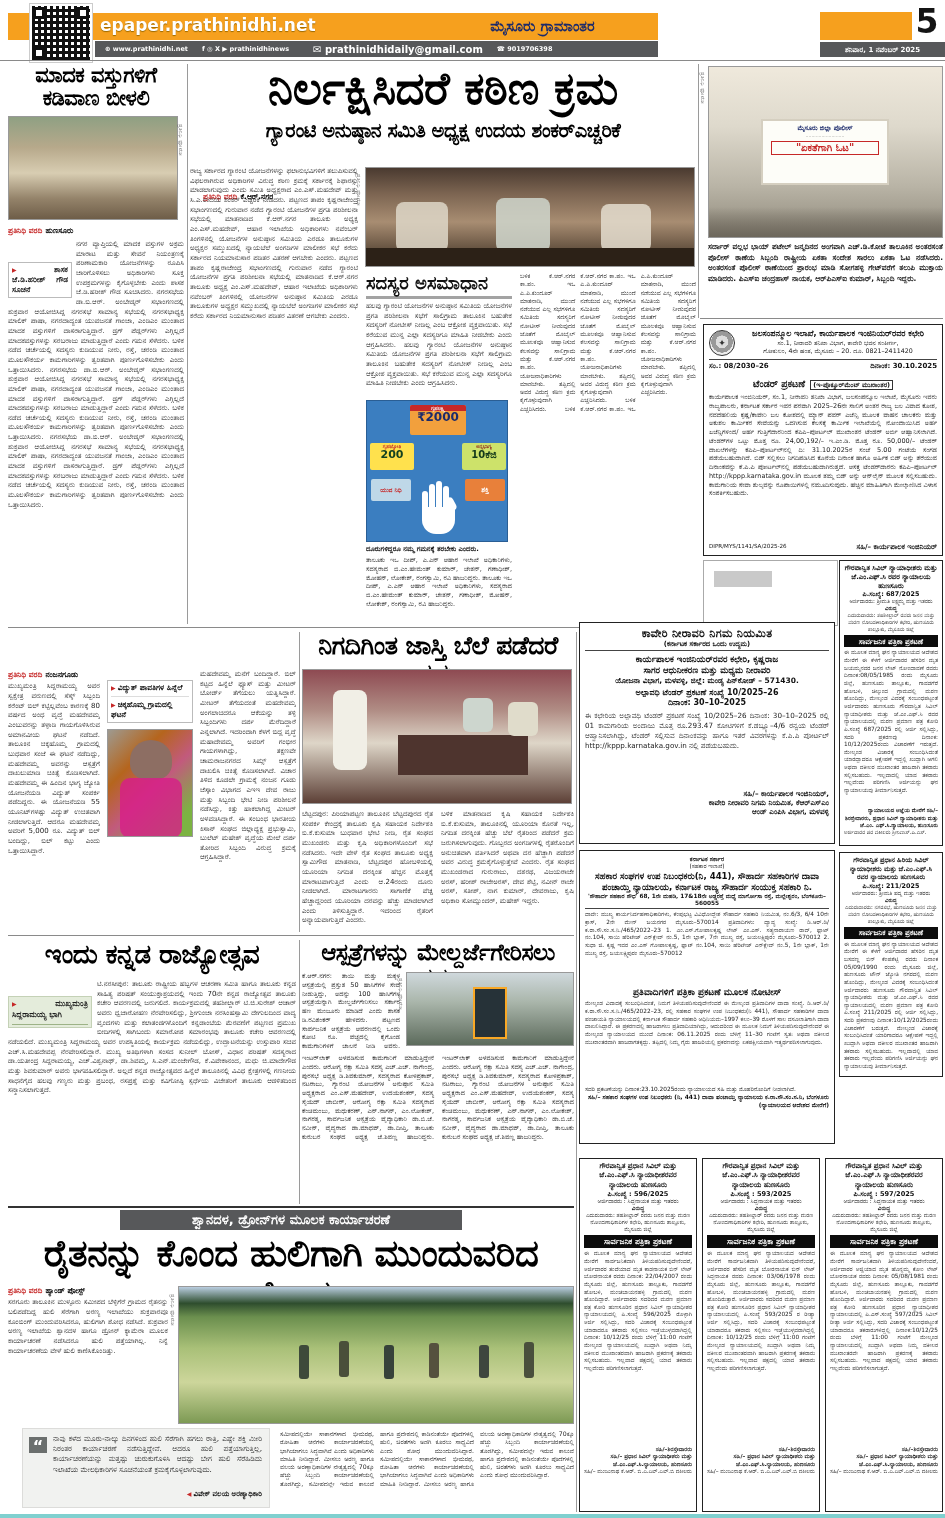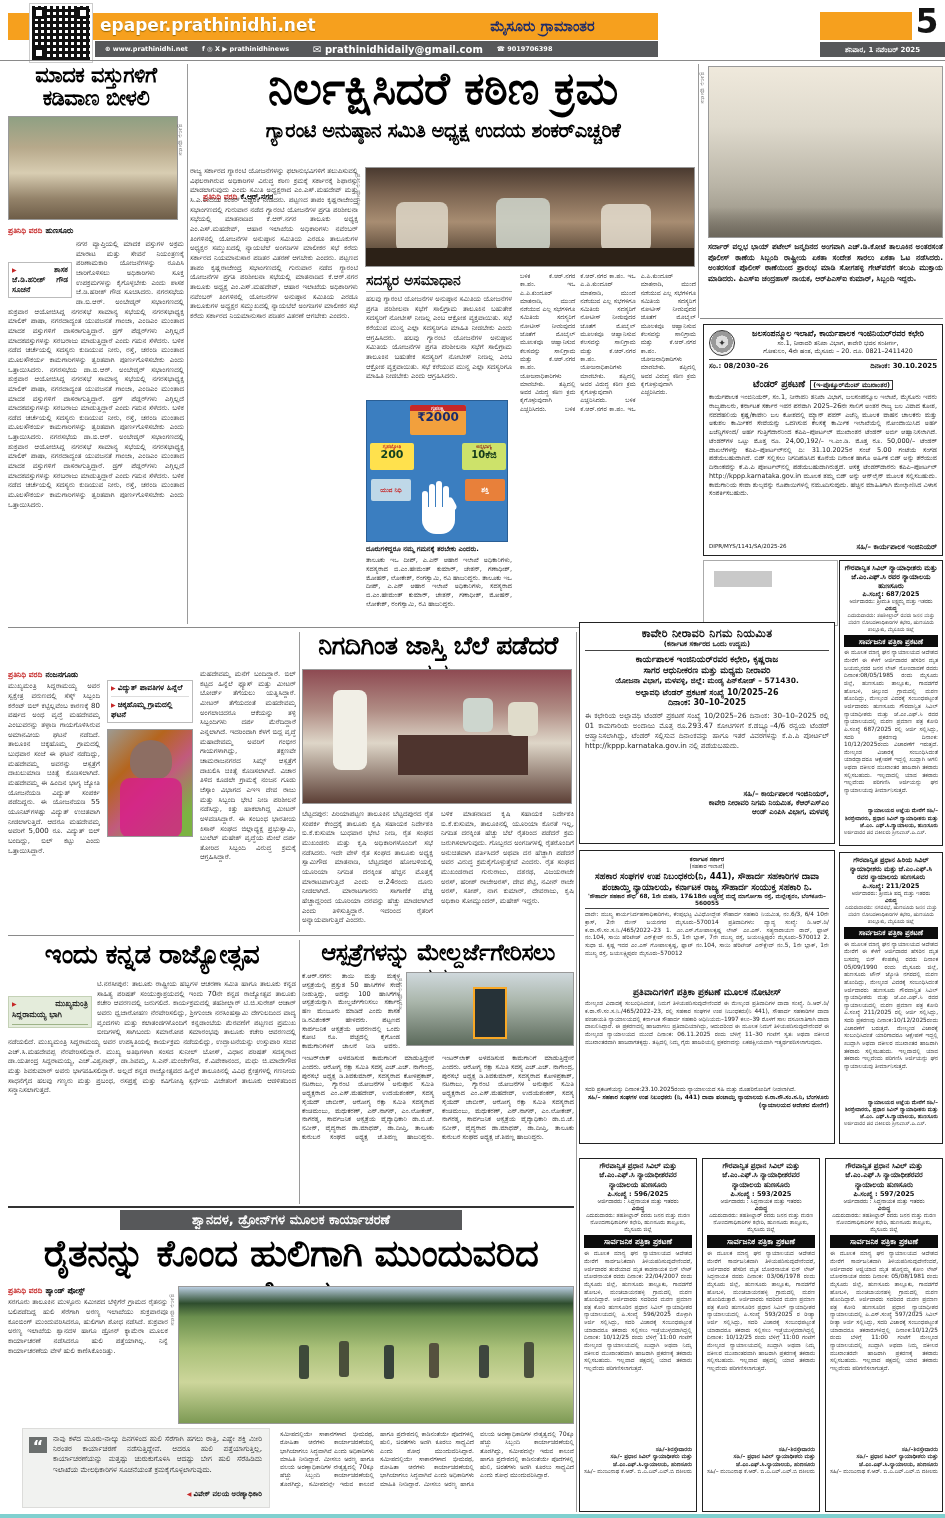--- a/index.html
+++ b/index.html
@@ -93,21 +93,21 @@
 
     <div class="photo" style="left:175px;top:103px;width:330px;height:100px;background:linear-gradient(180deg,#4a3a30 0%,#7a6350 25%,#a88d72 55%,#3c2e22 100%);">
       <div class="abs" style="left:30px;top:34px;width:52px;height:50px;border-radius:8px;background:#ded7c8;opacity:.85;"></div>
       <div class="abs" style="left:130px;top:30px;width:54px;height:54px;border-radius:8px;background:#cfd6cd;opacity:.85;"></div>
       <div class="abs" style="left:235px;top:36px;width:50px;height:48px;border-radius:8px;background:#e4ddcf;opacity:.85;"></div>
       <div class="abs" style="left:0;bottom:0;width:330px;height:18px;background:#2c2117;"></div>
     </div>
     <div class="vcred" style="left:166px;top:110px;">ಪ್ರತಿನಿಧಿ ಫೋಟೋ</div>
 
     <div class="abs clip" style="left:176px;top:208px;width:146px;height:124px;">
-      <div class="b" style="font-size:14px;border-bottom:1px solid #a3a3a3;padding-bottom:2px;margin-bottom:3px;">ಸದಸ್ಯರ ಅಸಮಾಧಾನ</div>
+      <div class="b" style="font-size:18px;border-bottom:3px solid #a3a3a3;padding-bottom:2px;margin-bottom:3px;">ಸದಸ್ಯರ ಅಸಮಾಧಾನ</div>
       <div class="body7">ಹಲವು ಗ್ಯಾರಂಟಿ ಯೋಜನೆಗಳ ಅನುಷ್ಠಾನ ಸಮಿತಿಯ ಯೋಜನೆಗಳ ಪ್ರಗತಿ ಪರಿಶೀಲನಾ ಸಭೆಗೆ ಸಾಲಿಗ್ರಾಮ ತಾಲೂಕಿನ ಬಹುತೇಕ ಸದಸ್ಯರಿಗೆ ನೋಟೀಸ್ ನೀಡಿಲ್ಲ ಎಂಬ ಆಕ್ರೋಶ ವ್ಯಕ್ತವಾಯಿತು. ಸಭೆ ಕರೆಯುವ ಮುನ್ನ ಎಲ್ಲಾ ಸದಸ್ಯರಿಗೂ ಮಾಹಿತಿ ನೀಡಬೇಕು ಎಂದು ಆಗ್ರಹಿಸಿದರು. ಹಲವು ಗ್ಯಾರಂಟಿ ಯೋಜನೆಗಳ ಅನುಷ್ಠಾನ ಸಮಿತಿಯ ಯೋಜನೆಗಳ ಪ್ರಗತಿ ಪರಿಶೀಲನಾ ಸಭೆಗೆ ಸಾಲಿಗ್ರಾಮ ತಾಲೂಕಿನ ಬಹುತೇಕ ಸದಸ್ಯರಿಗೆ ನೋಟೀಸ್ ನೀಡಿಲ್ಲ ಎಂಬ ಆಕ್ರೋಶ ವ್ಯಕ್ತವಾಯಿತು. ಸಭೆ ಕರೆಯುವ ಮುನ್ನ ಎಲ್ಲಾ ಸದಸ್ಯರಿಗೂ ಮಾಹಿತಿ ನೀಡಬೇಕು ಎಂದು ಆಗ್ರಹಿಸಿದರು.</div>
     </div>
 
     <div class="abs" style="left:176px;top:336px;width:142px;height:142px;background:#3b7ec0;border:1px solid #2a5e94;box-sizing:border-box;">
       <div class="gbox" style="left:43px;top:4px;width:56px;height:30px;background:#f2a03d;">
         <span class="gtitle" style="background:#c62828;color:#fff;">ಗೃಹಲಕ್ಷ್ಮಿ</span>
         <span class="gval" style="font-size:12px;color:#1b2a6b;">₹2000</span>
       </div>
       <div class="gbox" style="left:3px;top:42px;width:44px;height:27px;background:#ffe14d;">
         <span class="gtitle" style="color:#c62828;">ಗೃಹಜ್ಯೋತಿ</span>
@@ -137,20 +137,25 @@
     <div class="abs b" style="left:176px;top:481px;width:150px;font-size:6.8px;">ದೂರುಗಳಿದ್ದರೂ ನಮ್ಮ ಗಮನಕ್ಕೆ ತರಬೇಕು ಎಂದರು.</div>
     <div class="abs clip body65" style="left:176px;top:492px;width:146px;height:68px;">ತಾಲೂಕು ಇಒ ದೀಪ್, ಎ.ಎನ್ ಆಹಾರ ಇಲಾಖೆ ಅಧಿಕಾರಿಗಳು, ಸದಸ್ಯರಾದ ಜಿ.ಎಂ.ಹೇಮಂತ್ ಕುಮಾರ್, ಚೇತನ್, ಗಣಾಧೀಶ್, ಮೋಹನ್, ಲೋಕೇಶ್, ರಂಗಸ್ವಾಮಿ, ರವಿ ಹಾಜರಿದ್ದರು. ತಾಲೂಕು ಇಒ ದೀಪ್, ಎ.ಎನ್ ಆಹಾರ ಇಲಾಖೆ ಅಧಿಕಾರಿಗಳು, ಸದಸ್ಯರಾದ ಜಿ.ಎಂ.ಹೇಮಂತ್ ಕುಮಾರ್, ಚೇತನ್, ಗಣಾಧೀಶ್, ಮೋಹನ್, ಲೋಕೇಶ್, ರಂಗಸ್ವಾಮಿ, ರವಿ ಹಾಜರಿದ್ದರು.</div>
 
     <div class="abs clip body62" style="left:330px;top:208px;width:176px;height:352px;column-count:3;column-gap:5px;">
       <span>ಬಳಿಕ ಕೆ.ಆರ್.ನಗರ ಕಾ.ಪಂ. ಇಒ ಎ.ಪಿ.ಕುಂದೂರ್ ಮಾತನಾಡಿ, ಮುಂದೆ ನಡೆಯುವ ಎಲ್ಲ ಸಭೆಗಳಿಗೂ ಸಮಿತಿಯ ಸದಸ್ಯರಿಗೆ ನೋಟೀಸ್ ನೀಡುವುದರ ಜೊತೆಗೆ ಮೊಬೈಲ್ ಮೂಲಕವೂ ಆಹ್ವಾನಿಸುವ ಕೆಲಸವನ್ನು ಸಾಲಿಗ್ರಾಮ ಮತ್ತು ಕೆ.ಆರ್.ನಗರ ಕಾ.ಪಂ. ಯೋಜನಾಧಿಕಾರಿಗಳು ಮಾಡಬೇಕು. ತಪ್ಪಿದಲ್ಲಿ ಅವರ ವಿರುದ್ಧ ಕಠಿಣ ಕ್ರಮ ಕೈಗೊಳ್ಳುವುದಾಗಿ ಎಚ್ಚರಿಸಿದರು. ಬಳಿಕ ಕೆ.ಆರ್.ನಗರ ಕಾ.ಪಂ. ಇಒ ಎ.ಪಿ.ಕುಂದೂರ್ ಮಾತನಾಡಿ, ಮುಂದೆ ನಡೆಯುವ ಎಲ್ಲ ಸಭೆಗಳಿಗೂ ಸಮಿತಿಯ ಸದಸ್ಯರಿಗೆ ನೋಟೀಸ್ ನೀಡುವುದರ ಜೊತೆಗೆ ಮೊಬೈಲ್ ಮೂಲಕವೂ ಆಹ್ವಾನಿಸುವ ಕೆಲಸವನ್ನು ಸಾಲಿಗ್ರಾಮ ಮತ್ತು ಕೆ.ಆರ್.ನಗರ ಕಾ.ಪಂ. ಯೋಜನಾಧಿಕಾರಿಗಳು ಮಾಡಬೇಕು. ತಪ್ಪಿದಲ್ಲಿ ಅವರ ವಿರುದ್ಧ ಕಠಿಣ ಕ್ರಮ ಕೈಗೊಳ್ಳುವುದಾಗಿ ಎಚ್ಚರಿಸಿದರು. ಬಳಿಕ ಕೆ.ಆರ್.ನಗರ ಕಾ.ಪಂ. ಇಒ ಎ.ಪಿ.ಕುಂದೂರ್ ಮಾತನಾಡಿ, ಮುಂದೆ ನಡೆಯುವ ಎಲ್ಲ ಸಭೆಗಳಿಗೂ ಸಮಿತಿಯ ಸದಸ್ಯರಿಗೆ ನೋಟೀಸ್ ನೀಡುವುದರ ಜೊತೆಗೆ ಮೊಬೈಲ್ ಮೂಲಕವೂ ಆಹ್ವಾನಿಸುವ ಕೆಲಸವನ್ನು ಸಾಲಿಗ್ರಾಮ ಮತ್ತು ಕೆ.ಆರ್.ನಗರ ಕಾ.ಪಂ. ಯೋಜನಾಧಿಕಾರಿಗಳು ಮಾಡಬೇಕು. ತಪ್ಪಿದಲ್ಲಿ ಅವರ ವಿರುದ್ಧ ಕಠಿಣ ಕ್ರಮ ಕೈಗೊಳ್ಳುವುದಾಗಿ ಎಚ್ಚರಿಸಿದರು.</span>
     </div>
   </div>
 
   <div class="abs" style="left:700px;top:64px;width:245px;height:252px;">
     <div class="photo" style="left:8px;top:2px;width:235px;height:172px;background:linear-gradient(180deg,#efe9dc 0%,#ded9cc 35%,#b9b4a6 70%,#8e887a 100%);">
+      <div class="abs" style="left:52px;top:52px;width:128px;height:66px;background:#fdfdf8;border:2px solid #d5cfc0;box-sizing:border-box;text-align:center;padding-top:3px;">
+        <div style="font-size:6.5px;font-weight:bold;color:#1b2a6b;">ಮೈಸೂರು ಜಿಲ್ಲಾ ಪೊಲೀಸ್</div>
+        <div style="font-size:4.5px;color:#777;margin:2px 0;">···························</div>
+        <div style="font-size:10px;font-weight:900;color:#c62828;border:1px solid #c62828;margin:1px 8px;">"ಏಕತೆಗಾಗಿ ಓಟ"</div>
+      </div>
       <div class="abs" style="left:0;bottom:0;width:235px;height:30px;background:linear-gradient(180deg,transparent,#6d675c);"></div>
     </div>
     <div class="vcred" style="left:0;top:8px;">ಪ್ರತಿನಿಧಿ ಫೋಟೋ</div>
     <div class="abs clip" style="left:8px;top:178px;width:235px;height:68px;font-size:7.4px;font-weight:600;line-height:1.45;color:#222;text-align:justify;">ಸರ್ದಾರ್ ವಲ್ಲಭ ಭಾಯ್ ಪಟೇಲ್ ಜನ್ಮದಿನದ ಅಂಗವಾಗಿ ಎಚ್.ಡಿ.ಕೋಟೆ ತಾಲೂಕಿನ ಅಂತರಸಂತೆ ಪೊಲೀಸ್ ಠಾಣೆಯ ಸಿಬ್ಬಂದಿ ರಾಷ್ಟ್ರೀಯ ಏಕತಾ ಸಂದೇಶ ಸಾರಲು ಏಕತಾ ಓಟ ನಡೆಸಿದರು. ಅಂತರಸಂತೆ ಪೊಲೀಸ್ ಠಾಣೆಯಿಂದ ಪ್ರಾರಂಭ ಮಾಡಿ ಸೋಗಹಳ್ಳಿ ಗೇಟ್‌ವರೆಗೆ ತಲುಪಿ ಮುಕ್ತಾಯ ಮಾಡಿದರು. ಪಿಎಸ್‌ಐ ಚಂದ್ರಹಾಸ್ ನಾಯಕ, ಆರ್‌ಪಿಎಸ್‌ಐ ಕುಮಾರ್, ಸಿಬ್ಬಂದಿ ಇದ್ದರು.</div>
   </div>
   <div class="hr" style="left:700px;top:318px;width:243px;"></div>
 
   <div class="noticebox clip" style="left:703px;top:324px;width:240px;height:232px;">
     <div style="position:relative;padding-left:30px;min-height:28px;">
       <div class="abs" style="left:0;top:1px;width:24px;height:24px;border:1.5px solid #333;border-radius:50%;background:radial-gradient(circle at 50% 45%,#ddd 0 35%,#999 36% 60%,#eee 61%);display:flex;align-items:center;justify-content:center;font-size:9px;color:#333;">✦</div>
@@ -182,21 +187,21 @@
     <div class="b c" style="font-size:6.4px;">ಪಿ.ಸಂಖ್ಯೆ: 687/2025</div>
     <div class="c" style="font-size:5.6px;">ಅರ್ಜಿದಾರರು: ಶ್ರೀಮತಿ ಲಕ್ಷ್ಮಮ್ಮ ಮತ್ತು ಇತರರು</div>
     <div class="c b" style="font-size:5.4px;">ವಿರುದ್ಧ</div>
     <div class="c" style="font-size:5.4px;">ಎದುರುದಾರರು: ತಹಶೀಲ್ದಾರ್ ರವರು ಜನನ ಮತ್ತು ಮರಣ ನೋಂದಣಾಧಿಕಾರಿಗಳ ಕಛೇರಿ, ಹುಣಸೂರು ತಾಲ್ಲೂಕು, ಮೈಸೂರು ಜಿಲ್ಲೆ</div>
     <div class="blackbar" style="font-size:7.2px;">ಸಾರ್ವಜನಿಕ ಪತ್ರಿಕಾ ಪ್ರಕಟಣೆ</div>
     <div class="body58 clip" style="height:158px;">ಈ ಮೂಲಕ ಮಾನ್ಯ ಘನ ನ್ಯಾಯಾಲಯದ ಆದೇಶದ ಮೇರೆಗೆ ಈ ಕೆಳಗೆ ಅರ್ಜಿದಾರರ ಹೆಸರಿನ ಮೃತ ಜಯಮ್ಮನವರ ಜನನ ಲೇಟ್ ನೋಂದಾವಣೆ ರವರು ದಿನಾಂಕ:08/05/1985 ರಂದು ಮೈಸೂರು ಜಿಲ್ಲೆ, ಹುಣಸೂರು ತಾಲ್ಲೂಕು, ಗಾವಡಗೆರೆ ಹೋಬಳಿ, ಚಿಲ್ಕುಂದ ಗ್ರಾಮದಲ್ಲಿ ಮರಣ ಹೊಂದಿದ್ದು, ಮೇಲ್ಕಂಡ ವಿವರಕ್ಕೆ ಸಂಬಂಧಪಟ್ಟಂತೆ ಅರ್ಜಿದಾರರು ಹುಣಸೂರು ಗೌರವಾನ್ವಿತ ಸಿವಿಲ್ ನ್ಯಾಯಾಧೀಶರು ಮತ್ತು ಜೆ.ಎಂ.ಎಫ್.ಸಿ ರವರ ನ್ಯಾಯಾಲಯದಲ್ಲಿ ಮರಣ ಪ್ರಮಾಣ ಪತ್ರ ಕೋರಿ ಪಿ.ಸಂಖ್ಯೆ 687/2025 ರಲ್ಲಿ ಅರ್ಜಿ ಸಲ್ಲಿಸಿದ್ದು, ಸದರಿ ಪ್ರಕರಣವು ದಿನಾಂಕ: 10/12/2025ರಂದು ವಿಚಾರಣೆಗೆ ಇರುತ್ತದೆ. ಮೇಲ್ಕಂಡ ವಿಚಾರಕ್ಕೆ ಸಂಬಂಧಿಸಿದಂತೆ ಯಾರದ್ದಾದರೂ ಆಕ್ಷೇಪಣೆ ಇದ್ದಲ್ಲಿ ಖುದ್ದಾಗಿ ಆಗಲಿ ಅಥವಾ ವಕೀಲರ ಮುಖಾಂತರ ಹಾಜರಾಗಿ ತಕರಾರು ಸಲ್ಲಿಸಬಹುದು. ಇಲ್ಲವಾದಲ್ಲಿ ಯಾವ ತಕರಾರು ಇಲ್ಲವೆಂದು ಪರಿಗಣಿಸಿ ಅರ್ಜಿಯನ್ನು ಘನ ನ್ಯಾಯಾಲಯವು ತೀರ್ಮಾನಿಸುತ್ತದೆ.</div>
     <div class="signr" style="font-size:5.4px;line-height:1.3;">ನ್ಯಾಯಾಲಯದ ಆಜ್ಞೆಯ ಮೇರೆಗೆ ಸಹಿ/–ಶಿರಸ್ತೇದಾರರು, ಪ್ರಧಾನ ಸಿವಿಲ್ ನ್ಯಾಯಾಧೀಶರು ಮತ್ತು ಜೆ.ಎಂ. ಎಫ್.ಸಿ.ನ್ಯಾಯಾಲಯ, ಹುಣಸೂರು</div>
     <div style="font-size:5.4px;">ಅರ್ಜಿದಾರರ ಪರ ವಕೀಲರು ಶ್ರೀನಿವಾಸ್.ಪಿ.ಎಸ್.</div>
   </div>
 
-  <div class="noticebox clip" style="left:839px;top:852px;width:104px;height:292px;padding:3px 4px;">
+  <div class="noticebox clip" style="left:839px;top:852px;width:104px;height:225px;padding:3px 4px;">
     <div class="b c" style="font-size:6.6px;line-height:1.3;">ಗೌರವಾನ್ವಿತ ಪ್ರಧಾನ ಹಿರಿಯ ಸಿವಿಲ್ ನ್ಯಾಯಾಧೀಶರು ಮತ್ತು ಜೆ.ಎಂ.ಎಫ್.ಸಿ ರವರ ನ್ಯಾಯಾಲಯ ಹುಣಸೂರು</div>
     <div class="b c" style="font-size:6.4px;">ಪಿ.ಸಂಖ್ಯೆ: 211/2025</div>
     <div class="c" style="font-size:5.6px;">ಅರ್ಜಿದಾರರು: ಶ್ರೀಮತಿ ಪದ್ಮ ಮತ್ತು ಇತರರು</div>
     <div class="c b" style="font-size:5.4px;">ವಿರುದ್ಧ</div>
     <div class="c" style="font-size:5.4px;">ಎದುರುದಾರರು: ನಗರಸಭೆ, ಹುಣಸೂರು ಜನನ ಮತ್ತು ಮರಣ ನೋಂದಣಾಧಿಕಾರಿಗಳ ಕಛೇರಿ, ಹುಣಸೂರು ತಾಲ್ಲೂಕು, ಮೈಸೂರು ಜಿಲ್ಲೆ</div>
     <div class="blackbar" style="font-size:7.2px;">ಸಾರ್ವಜನಿಕ ಪತ್ರಿಕಾ ಪ್ರಕಟಣೆ</div>
     <div class="body58 clip" style="height:158px;">ಈ ಮೂಲಕ ಮಾನ್ಯ ಘನ ನ್ಯಾಯಾಲಯದ ಆದೇಶದ ಮೇರೆಗೆ ಈ ಕೆಳಗೆ ಅರ್ಜಿದಾರರ ಹೆಸರಿನ ಮೃತ ಬಸವಣ್ಣ ಬಿನ್ ಕೆಂಪಶೆಟ್ಟಿ ರವರು ದಿನಾಂಕ 05/09/1990 ರಂದು ಮೈಸೂರು ಜಿಲ್ಲೆ, ಹುಣಸೂರು ಟೌನ್ ಜ್ಯೋತಿ ನಗರದಲ್ಲಿ ಮರಣ ಹೊಂದಿದ್ದು, ಮೇಲ್ಕಂಡ ವಿವರಕ್ಕೆ ಸಂಬಂಧಿಸಿದಂತೆ ಅರ್ಜಿದಾರರು ಹುಣಸೂರು ಗೌರವಾನ್ವಿತ ಸಿವಿಲ್ ನ್ಯಾಯಾಧೀಶರು ಮತ್ತು ಜೆ.ಎಂ.ಎಫ್.ಸಿ ರವರ ನ್ಯಾಯಾಲಯದಲ್ಲಿ ಮರಣ ಪ್ರಮಾಣ ಪತ್ರ ಕೋರಿ ಪಿ.ಸಂಖ್ಯೆ 211/2025 ರಲ್ಲಿ ಅರ್ಜಿ ಸಲ್ಲಿಸಿದ್ದು, ಸದರಿ ಪ್ರಕರಣವು ದಿನಾಂಕ:10/12/2025ರಂದು ವಿಚಾರಣೆಗೆ ಬರುತ್ತದೆ. ಮೇಲ್ಕಂಡ ವಿಚಾರಕ್ಕೆ ಸಂಬಂಧಿಸಿದಂತೆ ಯಾರಿಗಾದರೂ ಆಕ್ಷೇಪಣೆ ಇದ್ದಲ್ಲಿ ಖುದ್ದಾಗಿ ಅಥವಾ ವಕೀಲರ ಮುಖಾಂತರ ಹಾಜರಾಗಿ ತಕರಾರು ಸಲ್ಲಿಸಬಹುದು. ಇಲ್ಲವಾದಲ್ಲಿ ಯಾವ ತಕರಾರು ಇಲ್ಲವೆಂದು ಪರಿಗಣಿಸಿ ಅರ್ಜಿಯನ್ನು ಘನ ನ್ಯಾಯಾಲಯವು ತೀರ್ಮಾನಿಸುತ್ತದೆ.</div>
     <div class="signr" style="font-size:5.4px;line-height:1.3;">ನ್ಯಾಯಾಲಯದ ಆಜ್ಞೆಯ ಮೇರೆಗೆ ಸಹಿ/–ಶಿರಸ್ತೇದಾರರು, ಪ್ರಧಾನ ಸಿವಿಲ್ ನ್ಯಾಯಾಧೀಶರು ಮತ್ತು ಜೆ.ಎಂ. ಎಫ್.ಸಿ.ನ್ಯಾಯಾಲಯ, ಹುಣಸೂರು</div>
     <div style="font-size:5.4px;">ಅರ್ಜಿದಾರರ ಪರ ವಕೀಲರು ಶ್ರೀನಿವಾಸ್.ಪಿ.ಎಸ್.</div>
   </div>

